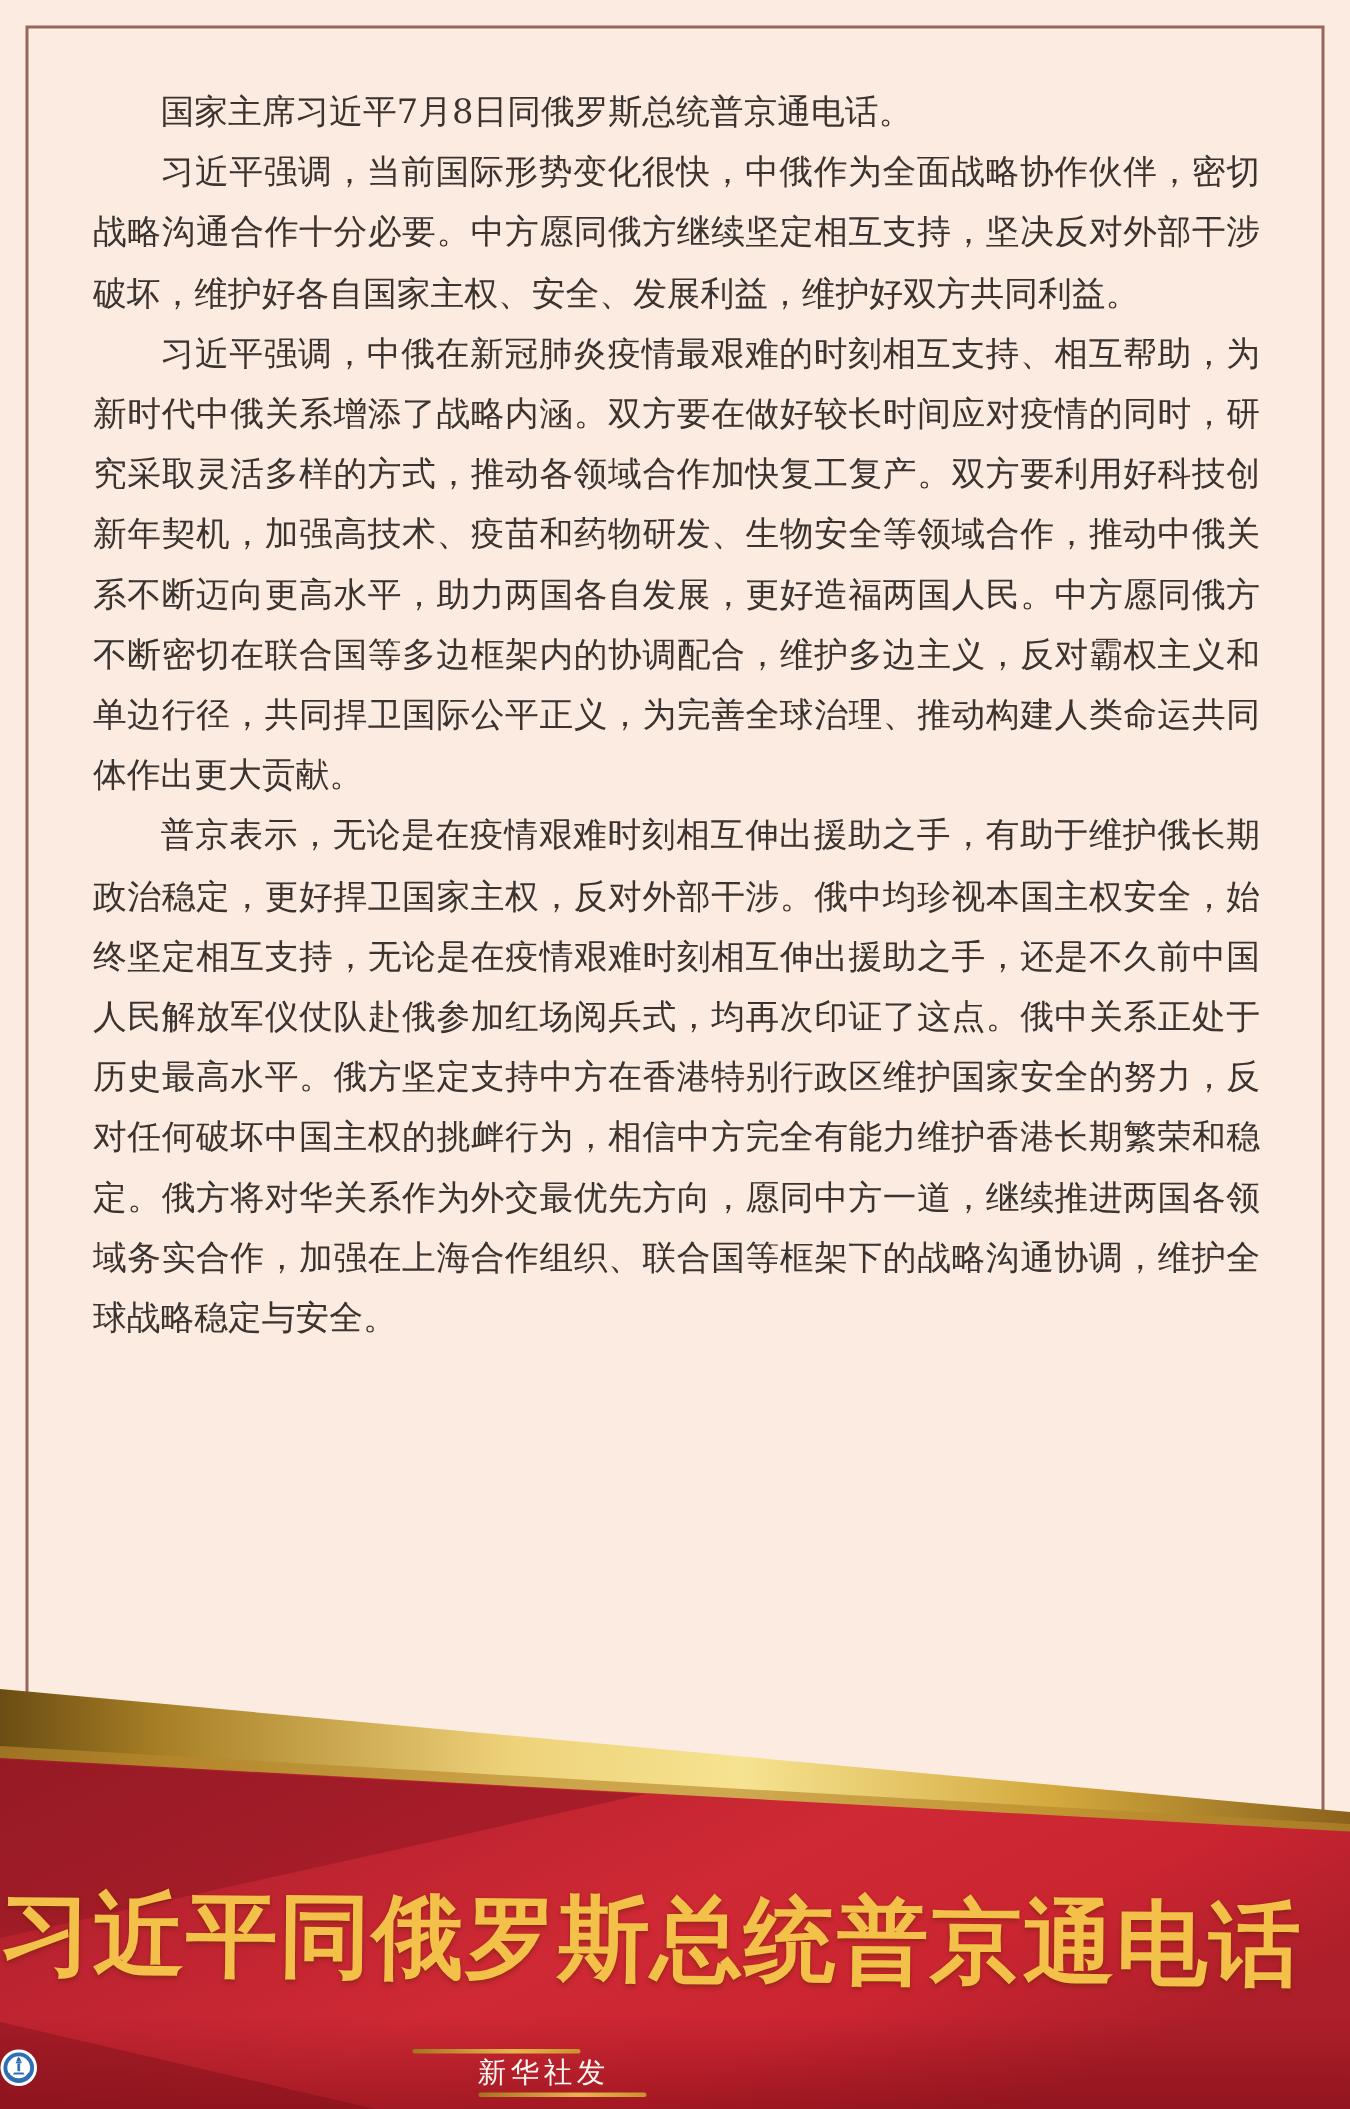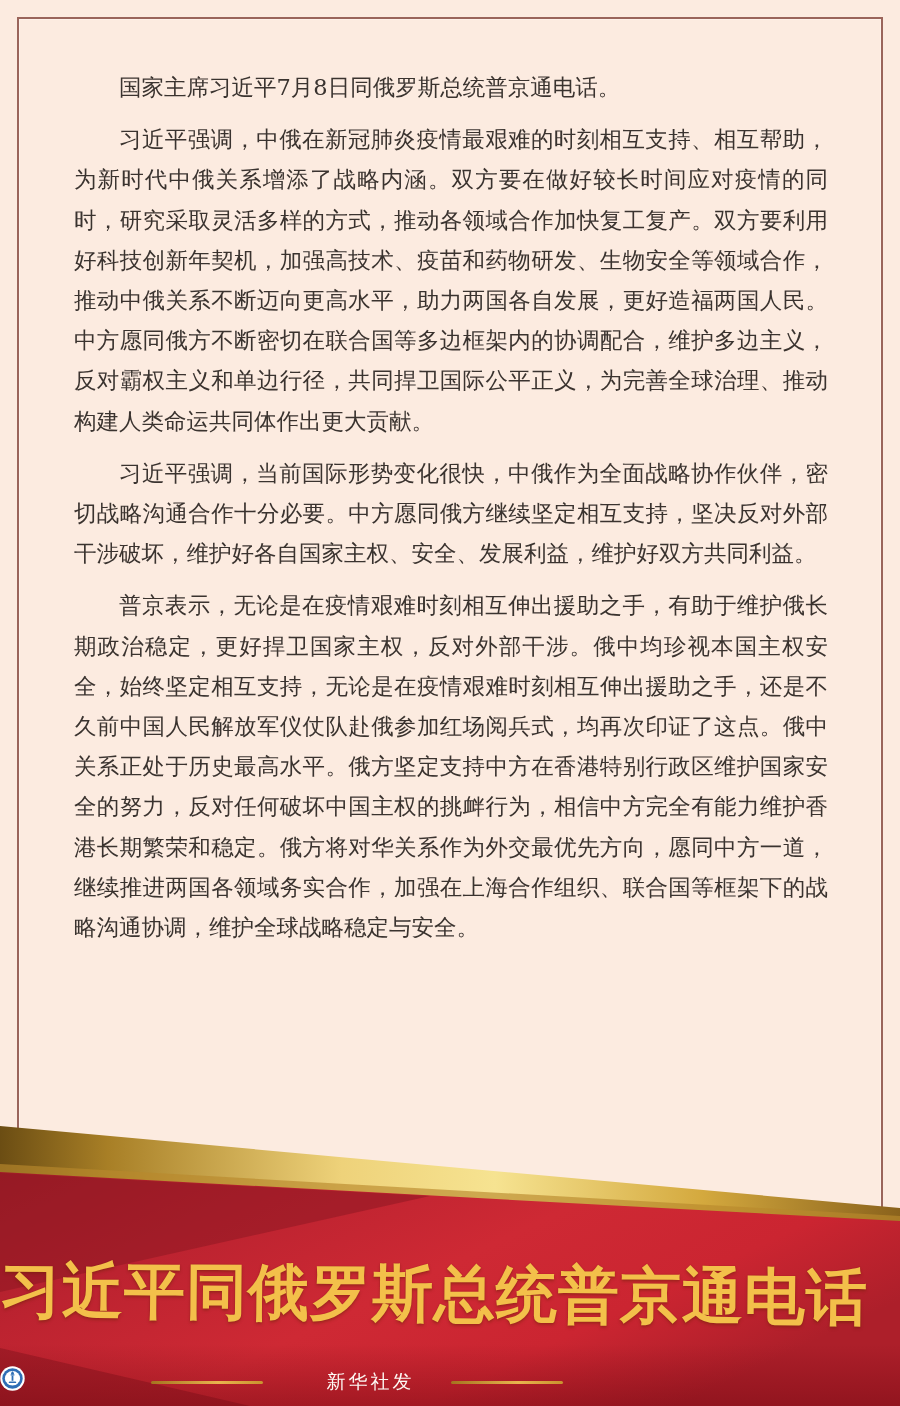--- a/index.html
+++ b/index.html
@@ -3,48 +3,48 @@
 <meta charset="utf-8">
 <style>
   html,body{margin:0;padding:0;}
   body{width:900px;height:1406px;overflow:hidden;background:#fcebe0;}
   .page{position:relative;width:900px;height:1406px;background:#fcebe0;
         font-family:"DejaVu Serif",serif;}
   .inner-border{position:absolute;left:17px;top:17px;right:17px;bottom:17px;
         border:2px solid #9a655b;box-shadow:inset 0 0 0 1px rgba(255,245,240,.55);}
   .article{position:absolute;left:62px;top:55px;width:778px;
         font-size:22.5px;line-height:40.2px;color:#3a332f;text-align:justify;}
-  .article p{margin:12px;text-indent:2em;}
+  .article p{margin:0;text-indent:2em;}
   .banner{position:absolute;left:0;top:1116px;width:713px;height:290px;}
   .banner svg{position:absolute;left:0;top:0;display:block;}
   .banner-title{position:absolute;left:0;right:0;top:144px;text-align:center;
         font-size:61px;font-weight:900;letter-spacing:1px;line-height:66px;
         color:#f3c04a;text-shadow:0 2px 3px rgba(110,35,8,.45),0 0 1px rgba(60,20,0,.3);
         transform:rotate(0.5deg);white-space:nowrap;}
   .credit-row{position:absolute;left:0;right:0;top:250px;height:32px;
-        display:flex;align-items:center;justify-content:center;}
+        display:flex;align-items:center;justify-content:center;flex-direction:column;}
   .gline{display:inline-block;width:112px;height:3px;border-radius:2px;
         background:linear-gradient(90deg,#a5731f,#e9b44e 60%,#c9922e);}
   .gline.l{margin-right:52px;}
   .gline.r{margin-left:36px;}
   .logo-wrap{display:inline-flex;align-items:center;}
   .credit-text{color:#fdf8f4;font-size:19px;letter-spacing:3px;margin-left:12px;
         font-family:"DejaVu Sans",sans-serif;}
 </style>
 </head>
 <body>
 
 <div class="page">
 
   <div class="inner-border"></div>
 
   <div class="article">
       <p>国家主席习近平7月8日同俄罗斯总统普京通电话。</p>
+      <p>习近平强调，当前国际形势变化很快，中俄作为全面战略协作伙伴，密切战略沟通合作十分必要。中方愿同俄方继续坚定相互支持，坚决反对外部干涉破坏，维护好各自国家主权、安全、发展利益，维护好双方共同利益。</p>
       <p>习近平强调，中俄在新冠肺炎疫情最艰难的时刻相互支持、相互帮助，为新时代中俄关系增添了战略内涵。双方要在做好较长时间应对疫情的同时，研究采取灵活多样的方式，推动各领域合作加快复工复产。双方要利用好科技创新年契机，加强高技术、疫苗和药物研发、生物安全等领域合作，推动中俄关系不断迈向更高水平，助力两国各自发展，更好造福两国人民。中方愿同俄方不断密切在联合国等多边框架内的协调配合，维护多边主义，反对霸权主义和单边行径，共同捍卫国际公平正义，为完善全球治理、推动构建人类命运共同体作出更大贡献。</p>
-      <p>习近平强调，当前国际形势变化很快，中俄作为全面战略协作伙伴，密切战略沟通合作十分必要。中方愿同俄方继续坚定相互支持，坚决反对外部干涉破坏，维护好各自国家主权、安全、发展利益，维护好双方共同利益。</p>
       <p>普京表示，无论是在疫情艰难时刻相互伸出援助之手，有助于维护俄长期政治稳定，更好捍卫国家主权，反对外部干涉。俄中均珍视本国主权安全，始终坚定相互支持，无论是在疫情艰难时刻相互伸出援助之手，还是不久前中国人民解放军仪仗队赴俄参加红场阅兵式，均再次印证了这点。俄中关系正处于历史最高水平。俄方坚定支持中方在香港特别行政区维护国家安全的努力，反对任何破坏中国主权的挑衅行为，相信中方完全有能力维护香港长期繁荣和稳定。俄方将对华关系作为外交最优先方向，愿同中方一道，继续推进两国各领域务实合作，加强在上海合作组织、联合国等框架下的战略沟通协调，维护全球战略稳定与安全。</p>
     </div>
 
   <div class="banner">
     <svg width="900" height="290" viewBox="0 0 900 290">
       <defs>
         <linearGradient id="goldgrad" x1="0" y1="0" x2="1" y2="0">
           <stop offset="0" stop-color="#6b4d13"></stop>
           <stop offset="0.12" stop-color="#a87f26"></stop>
           <stop offset="0.38" stop-color="#eed27a"></stop>

